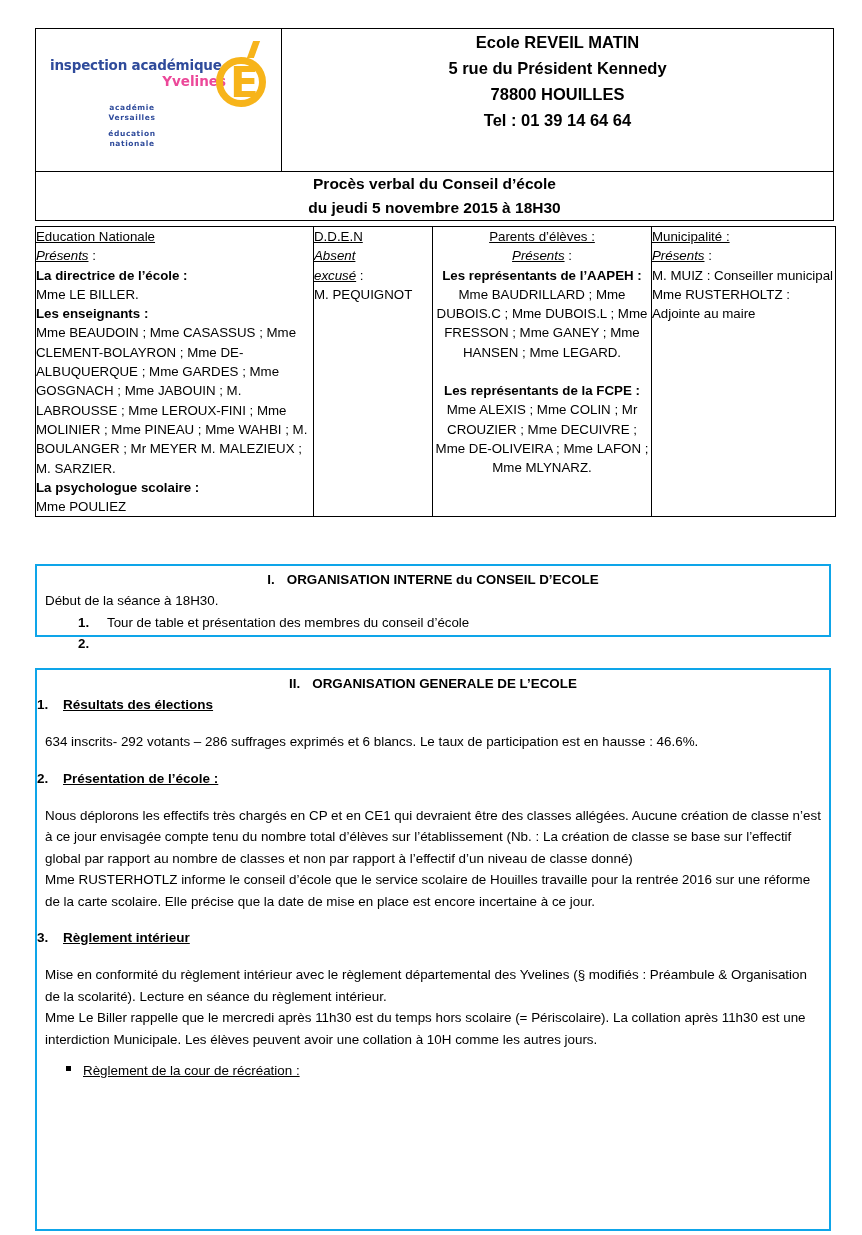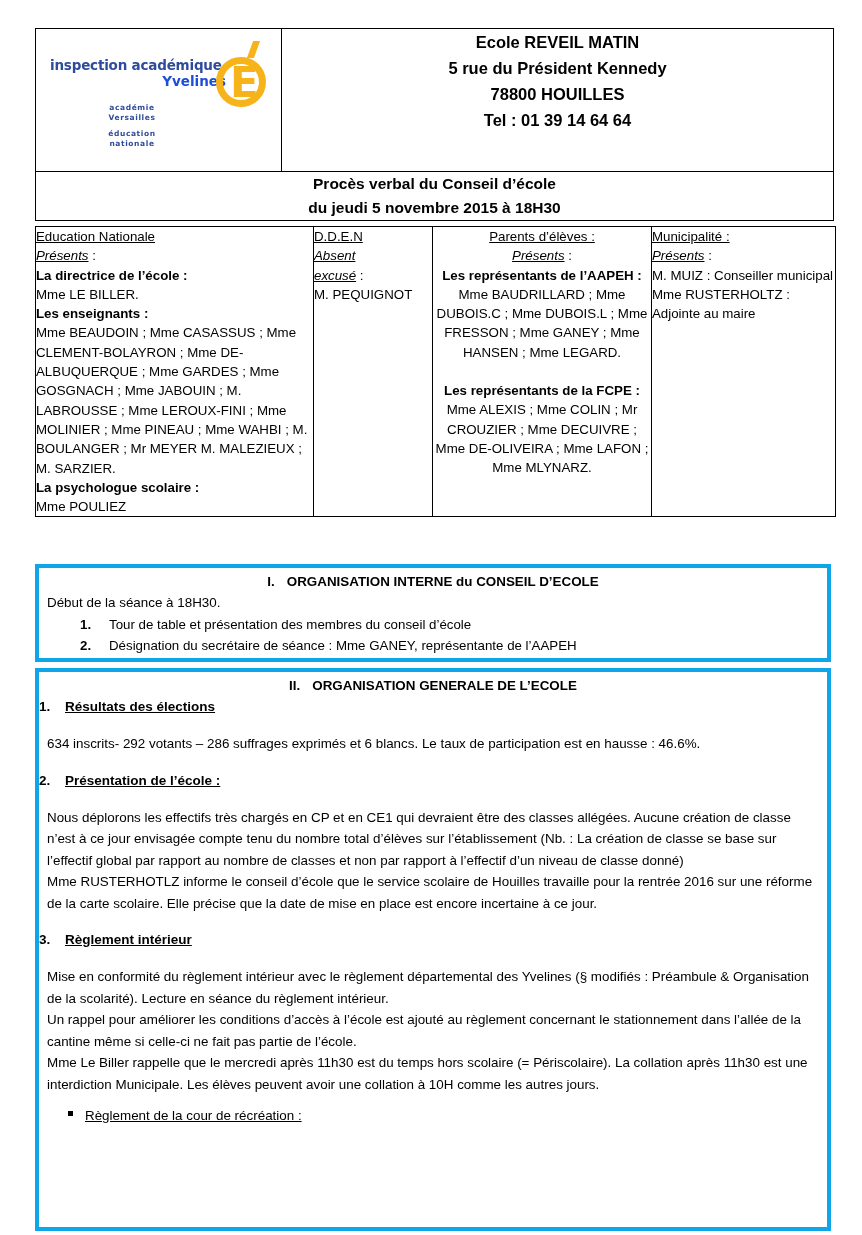--- a/index.html
+++ b/index.html
@@ -65,21 +65,21 @@
   }
   .logo-line2 {
     position: absolute;
     left: 0;
     top: 34px;
     width: 176px;
     text-align: right;
     font-family: "DejaVu Sans", sans-serif;
     font-weight: bold;
     font-size: 13.5px;
-    color: #1d4ed8;
+    color: #ec4899;
     white-space: nowrap;
   }
   .logo-sub {
     position: absolute;
     left: 0;
     width: 164px;
     text-align: center;
     font-family: "DejaVu Sans", sans-serif;
     font-weight: bold;
     font-size: 7.5px;
@@ -167,21 +167,21 @@
   .u      { text-decoration: underline; }
   .b      { font-weight: bold; }
   .i      { font-style: italic; }
   .spacer { height: 19px; }
 
   
   .sec-box {
     position: absolute;
     left: 35px;
     width: 796px;
-    border: 4px solid #0ea5e9;
+    border: 2px solid #0ea5e9;
     box-sizing: border-box;
     background: #fff;
   }
   #section-1 { top: 564px; }
   #section-2 { top: 668px; height: 563px; }
 
   .sec-head {
     text-align: center;
     font-weight: bold;
     font-size: 13.4px;
@@ -334,21 +334,21 @@
   </tbody>
     </table>
 
   <div class="sec-box" id="section-1">
     <div class="sec-head">
       <span class="rn">I.</span><span>ORGANISATION INTERNE du CONSEIL D’ECOLE</span>
     </div>
     <div class="para">Début de la séance à 18H30.</div>
     <ol class="numlist">
       <li><span class="num">1.</span><span>Tour de table et présentation des membres du conseil d’école</span></li>
-      <li><span class="num">2.</span><span>Désignation du secrétaire de séance : Mme GANEY, représentante de l’AAPEH</span></li>
+      <li><span class="num">2.</span></li>
     </ol>
   </div>
 
   <div class="sec-box" id="section-2">
     <div class="sec-head">
       <span class="rn">II.</span><span>ORGANISATION GENERALE DE L’ECOLE</span>
     </div>
 
     <div class="sub-head">
       <span class="num">1.</span><span class="txt">Résultats des élections</span>
@@ -365,21 +365,20 @@
     <div class="para">Nous déplorons les effectifs très chargés en CP et en CE1 qui devraient être des classes allégées. Aucune création de classe n’est à ce jour envisagée compte tenu du nombre total d’élèves sur l’établissement (Nb. : La création de classe se base sur l’effectif global par rapport au nombre de classes et non par rapport à l’effectif d’un niveau de classe donné)</div>
     <div class="para">Mme RUSTERHOTLZ  informe le conseil d’école que le service scolaire de Houilles travaille pour la rentrée 2016 sur une réforme de la carte scolaire. Elle précise que la date de mise en place est encore incertaine à ce jour.</div>
 
     <div class="blankline"></div>
 
     <div class="sub-head">
       <span class="num">3.</span><span class="txt">Règlement intérieur</span>
     </div>
     <div class="blankline"></div>
     <div class="para">Mise en conformité du règlement intérieur avec le règlement départemental des Yvelines (§ modifiés : Préambule &amp; Organisation de la scolarité). Lecture en séance du règlement intérieur.</div>
-    <div class="para">Un rappel pour améliorer les conditions d’accès à l’école est ajouté au règlement concernant le stationnement dans l’allée de la cantine même si celle-ci ne fait pas partie de l’école.</div>
     <div class="para">Mme Le Biller rappelle que le mercredi après 11h30 est du temps hors scolaire (= Périscolaire). La collation après 11h30 est une interdiction Municipale. Les élèves peuvent avoir une collation à 10H comme les autres jours.</div>
     <div class="blankline sm"></div>
     <div class="bullet-item">
       <span class="sq"></span><span class="txt">Règlement de la cour de récréation :</span>
     </div>
   </div>
 
 </div>
 
 </body></html>

